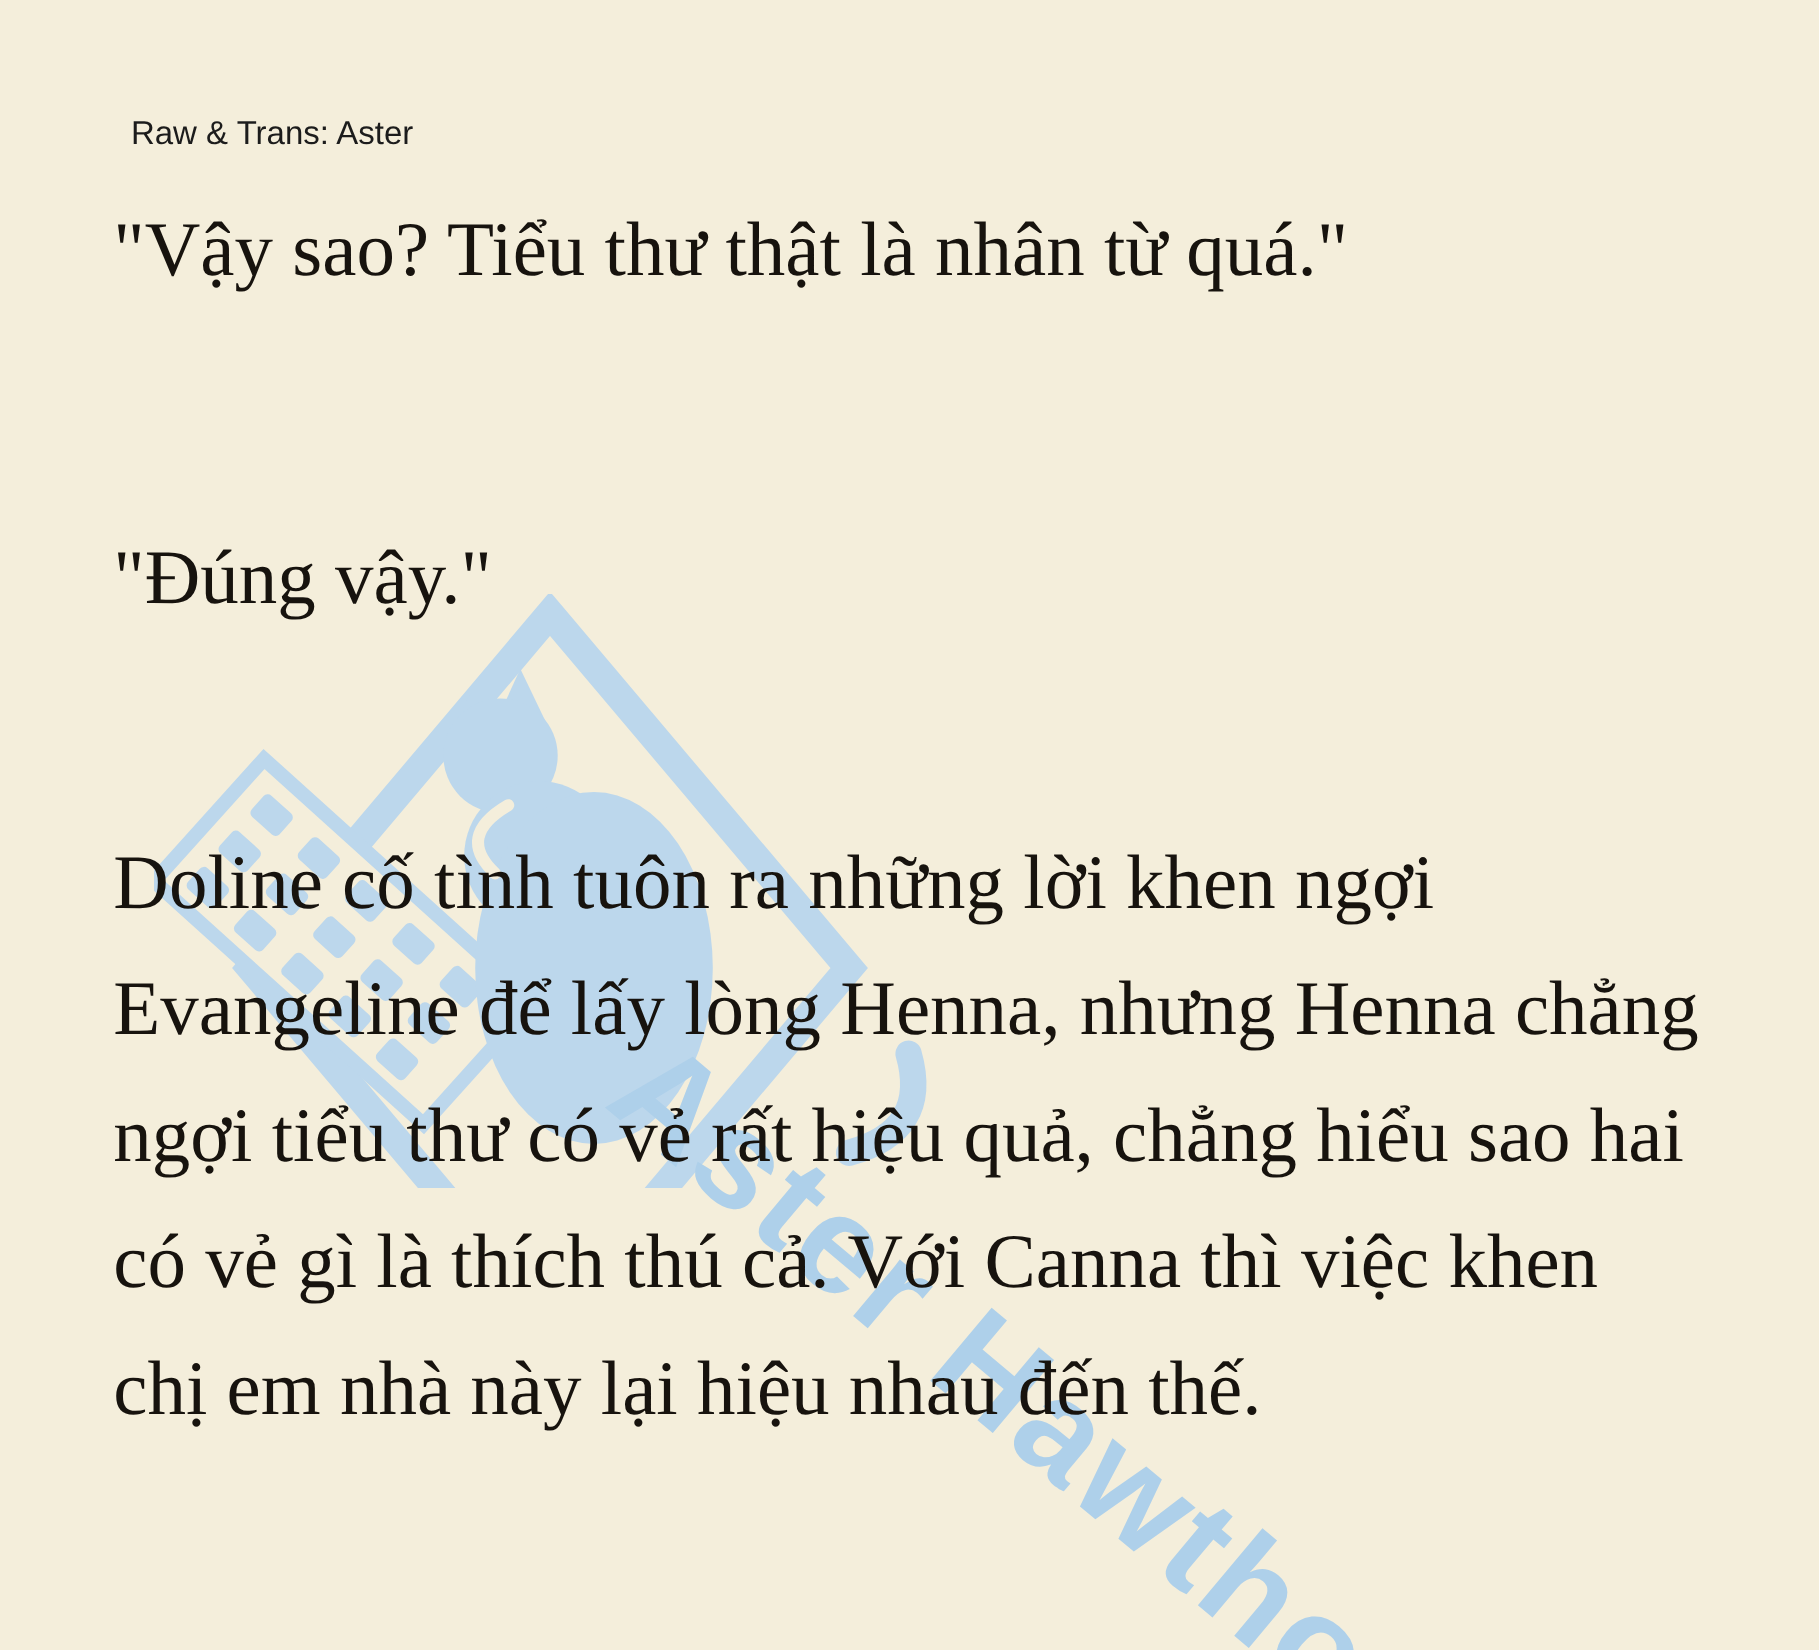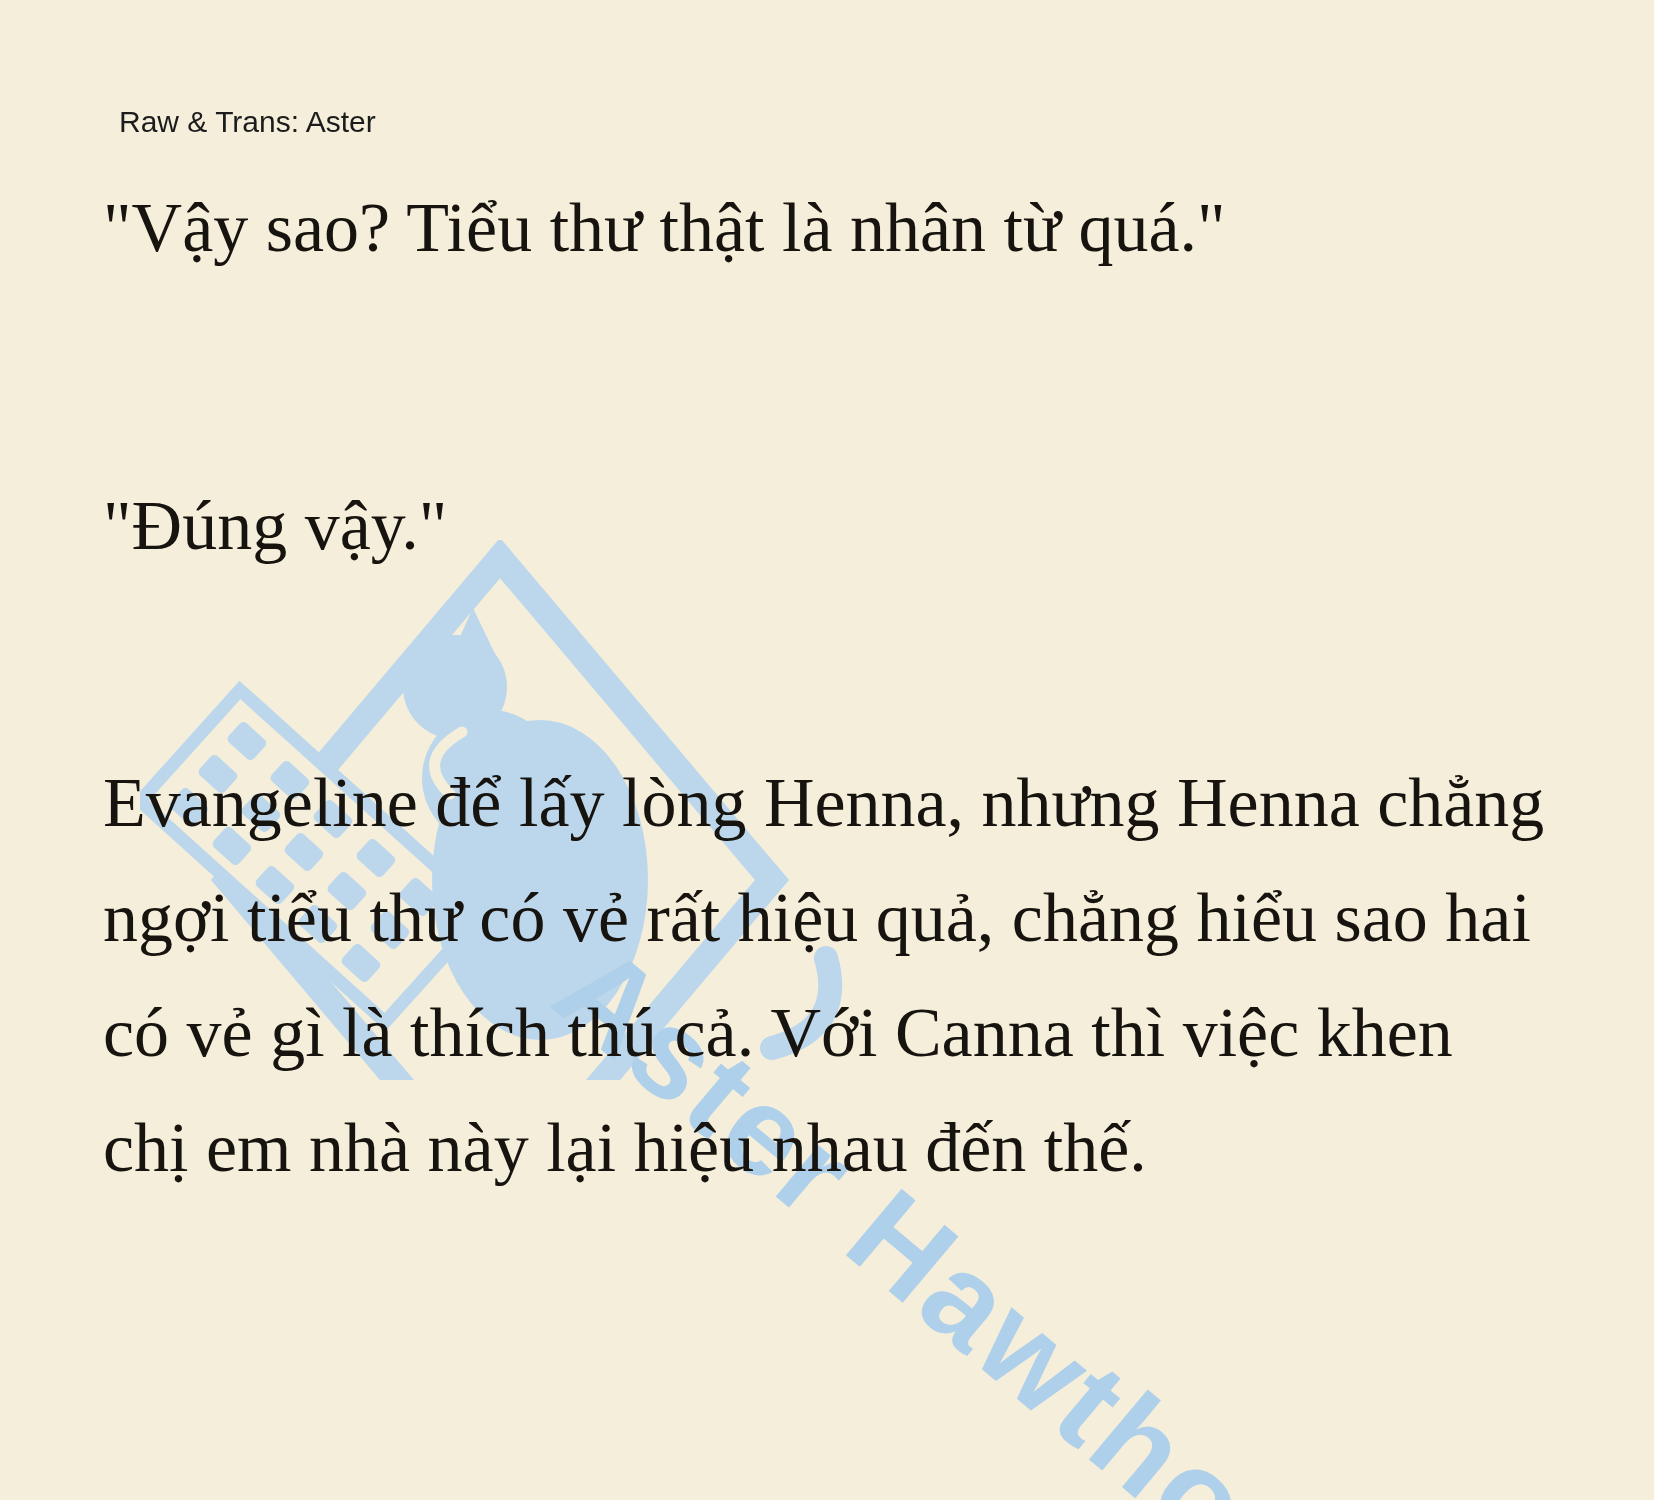--- a/index.html
+++ b/index.html
@@ -115,20 +115,21 @@
 
     <div class="para p1">
       <span class="line">"Vậy sao? Tiểu thư thật là nhân từ quá."</span>
     </div>
 
     <div class="para p2">
       <span class="line">"Đúng vậy."</span>
     </div>
 
     <div class="para p3">
+      <span class="line">Doline cố tình tuôn ra những lời khen ngợi</span>
       <span class="line">Evangeline để lấy lòng Henna, nhưng Henna chẳng</span>
       <span class="line">ngợi tiểu thư có vẻ rất hiệu quả, chẳng hiểu sao hai</span>
       <span class="line">có vẻ gì là thích thú cả. Với Canna thì việc khen</span>
       <span class="line">chị em nhà này lại hiệu nhau đến thế.</span>
     </div>
   </div>
 
 </div>
 
 </body></html>

